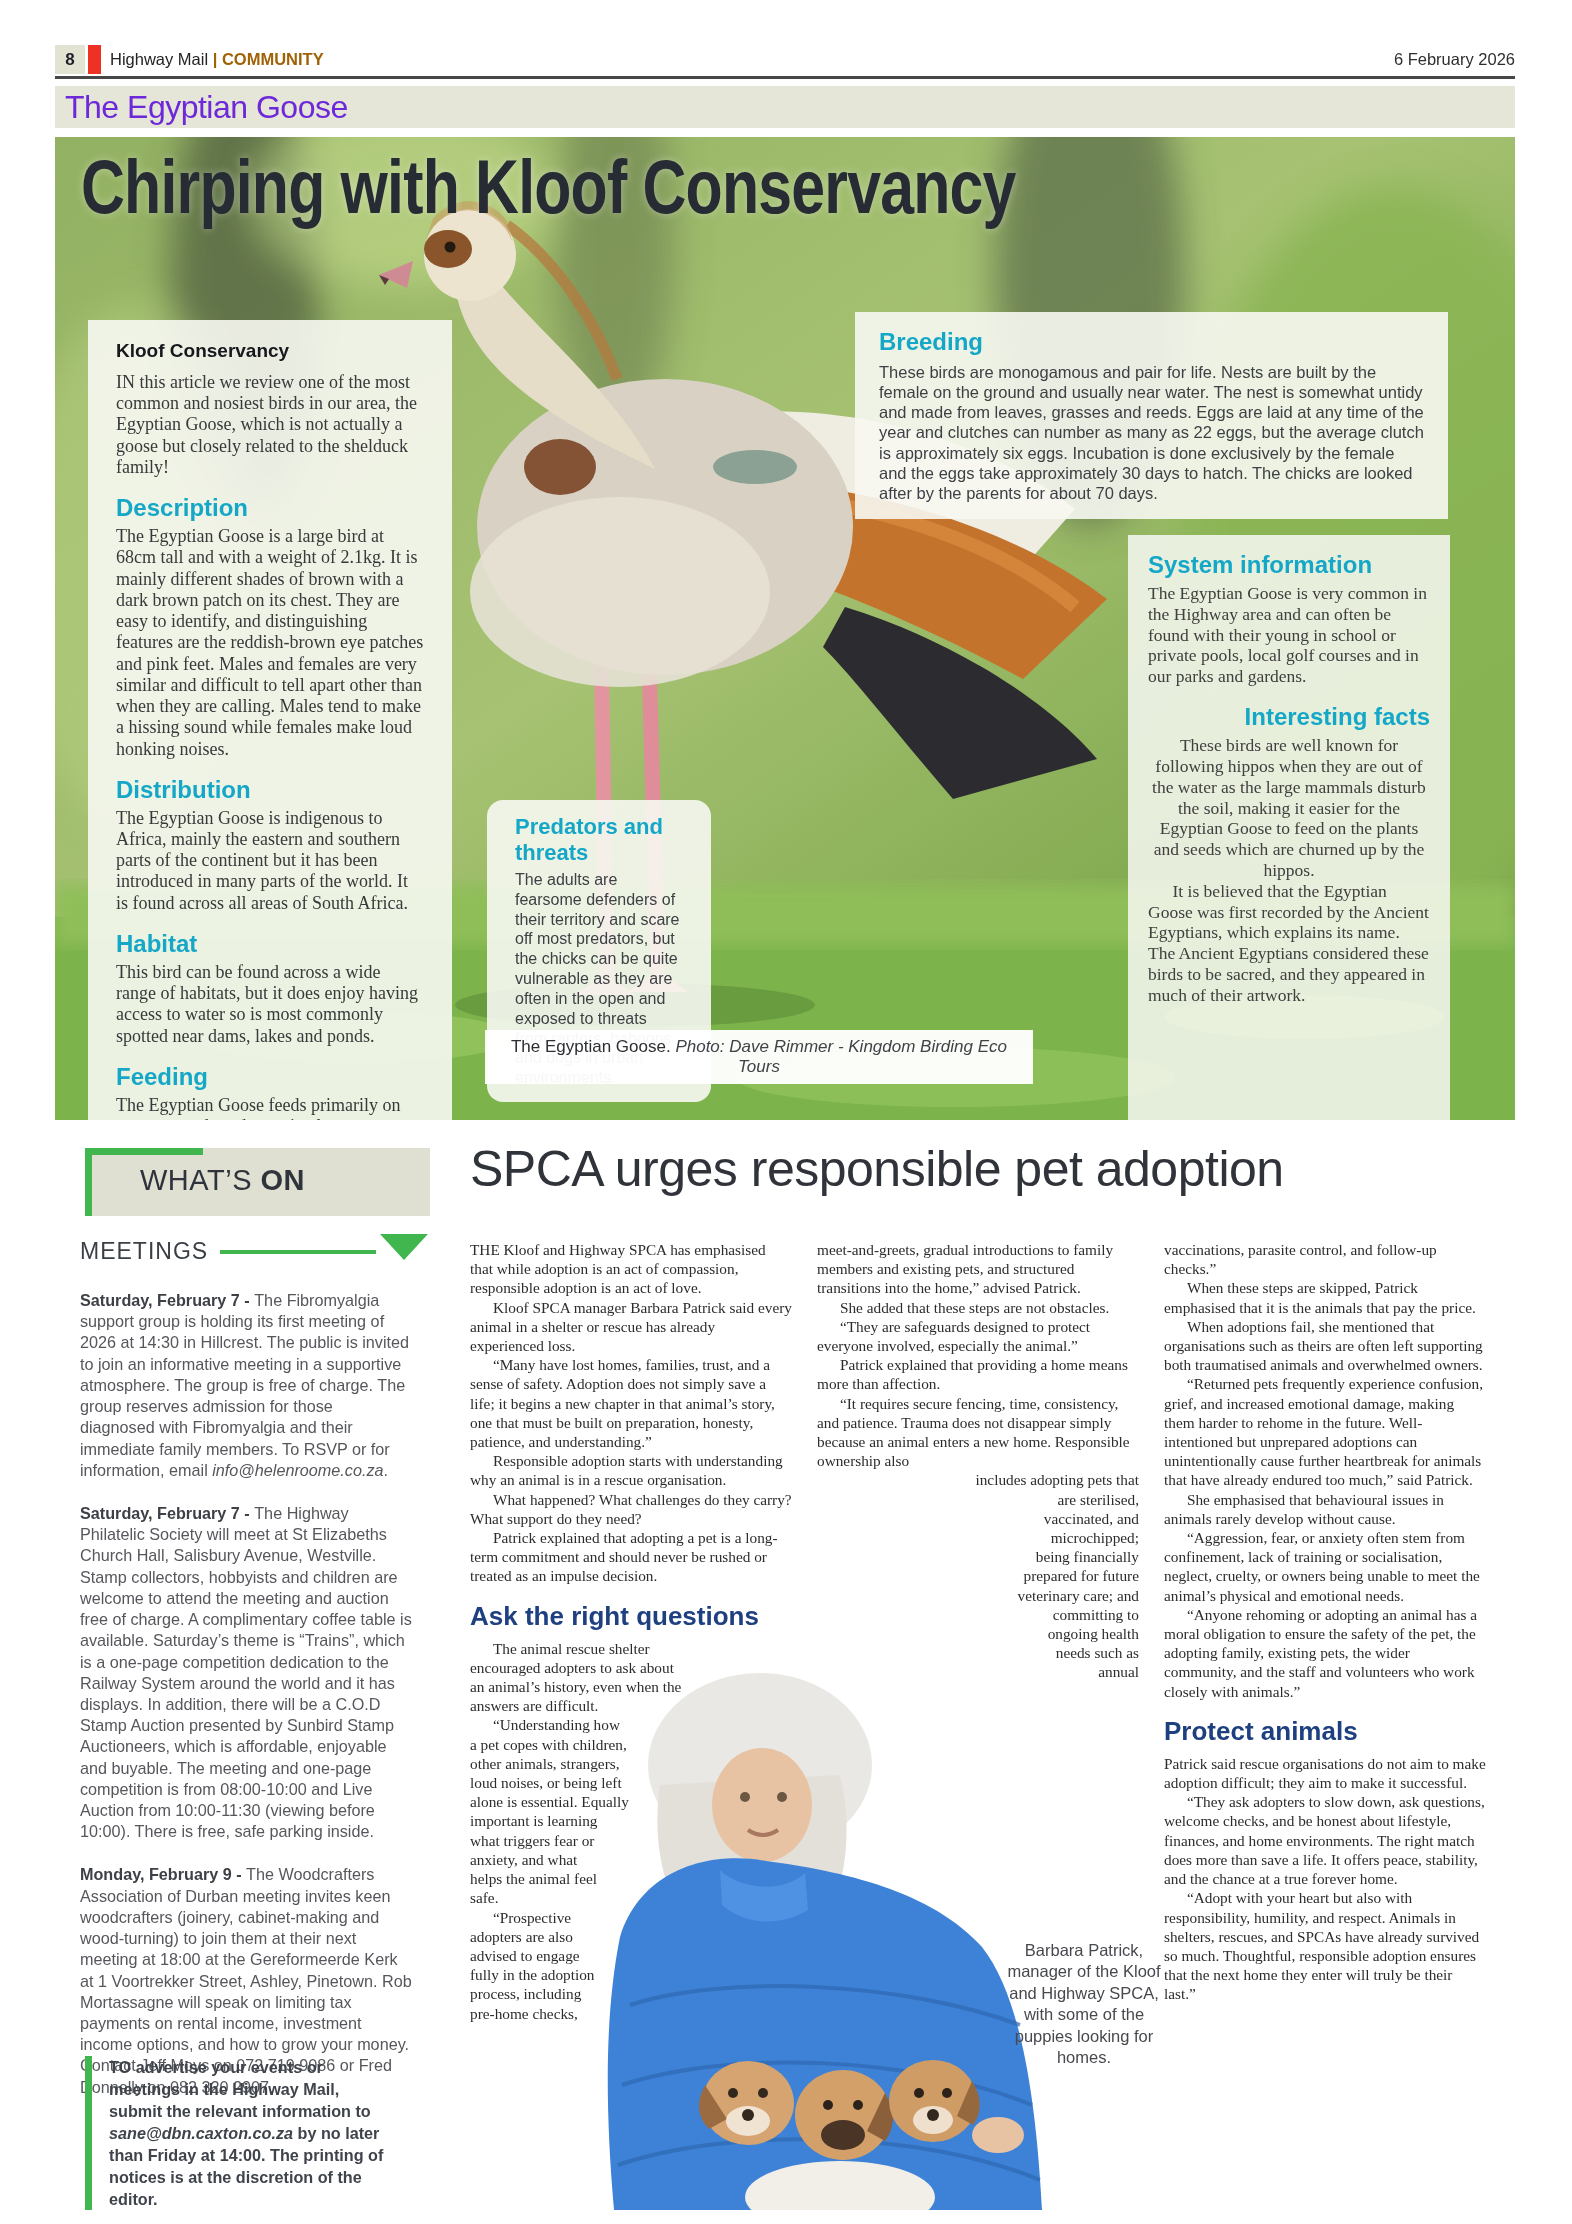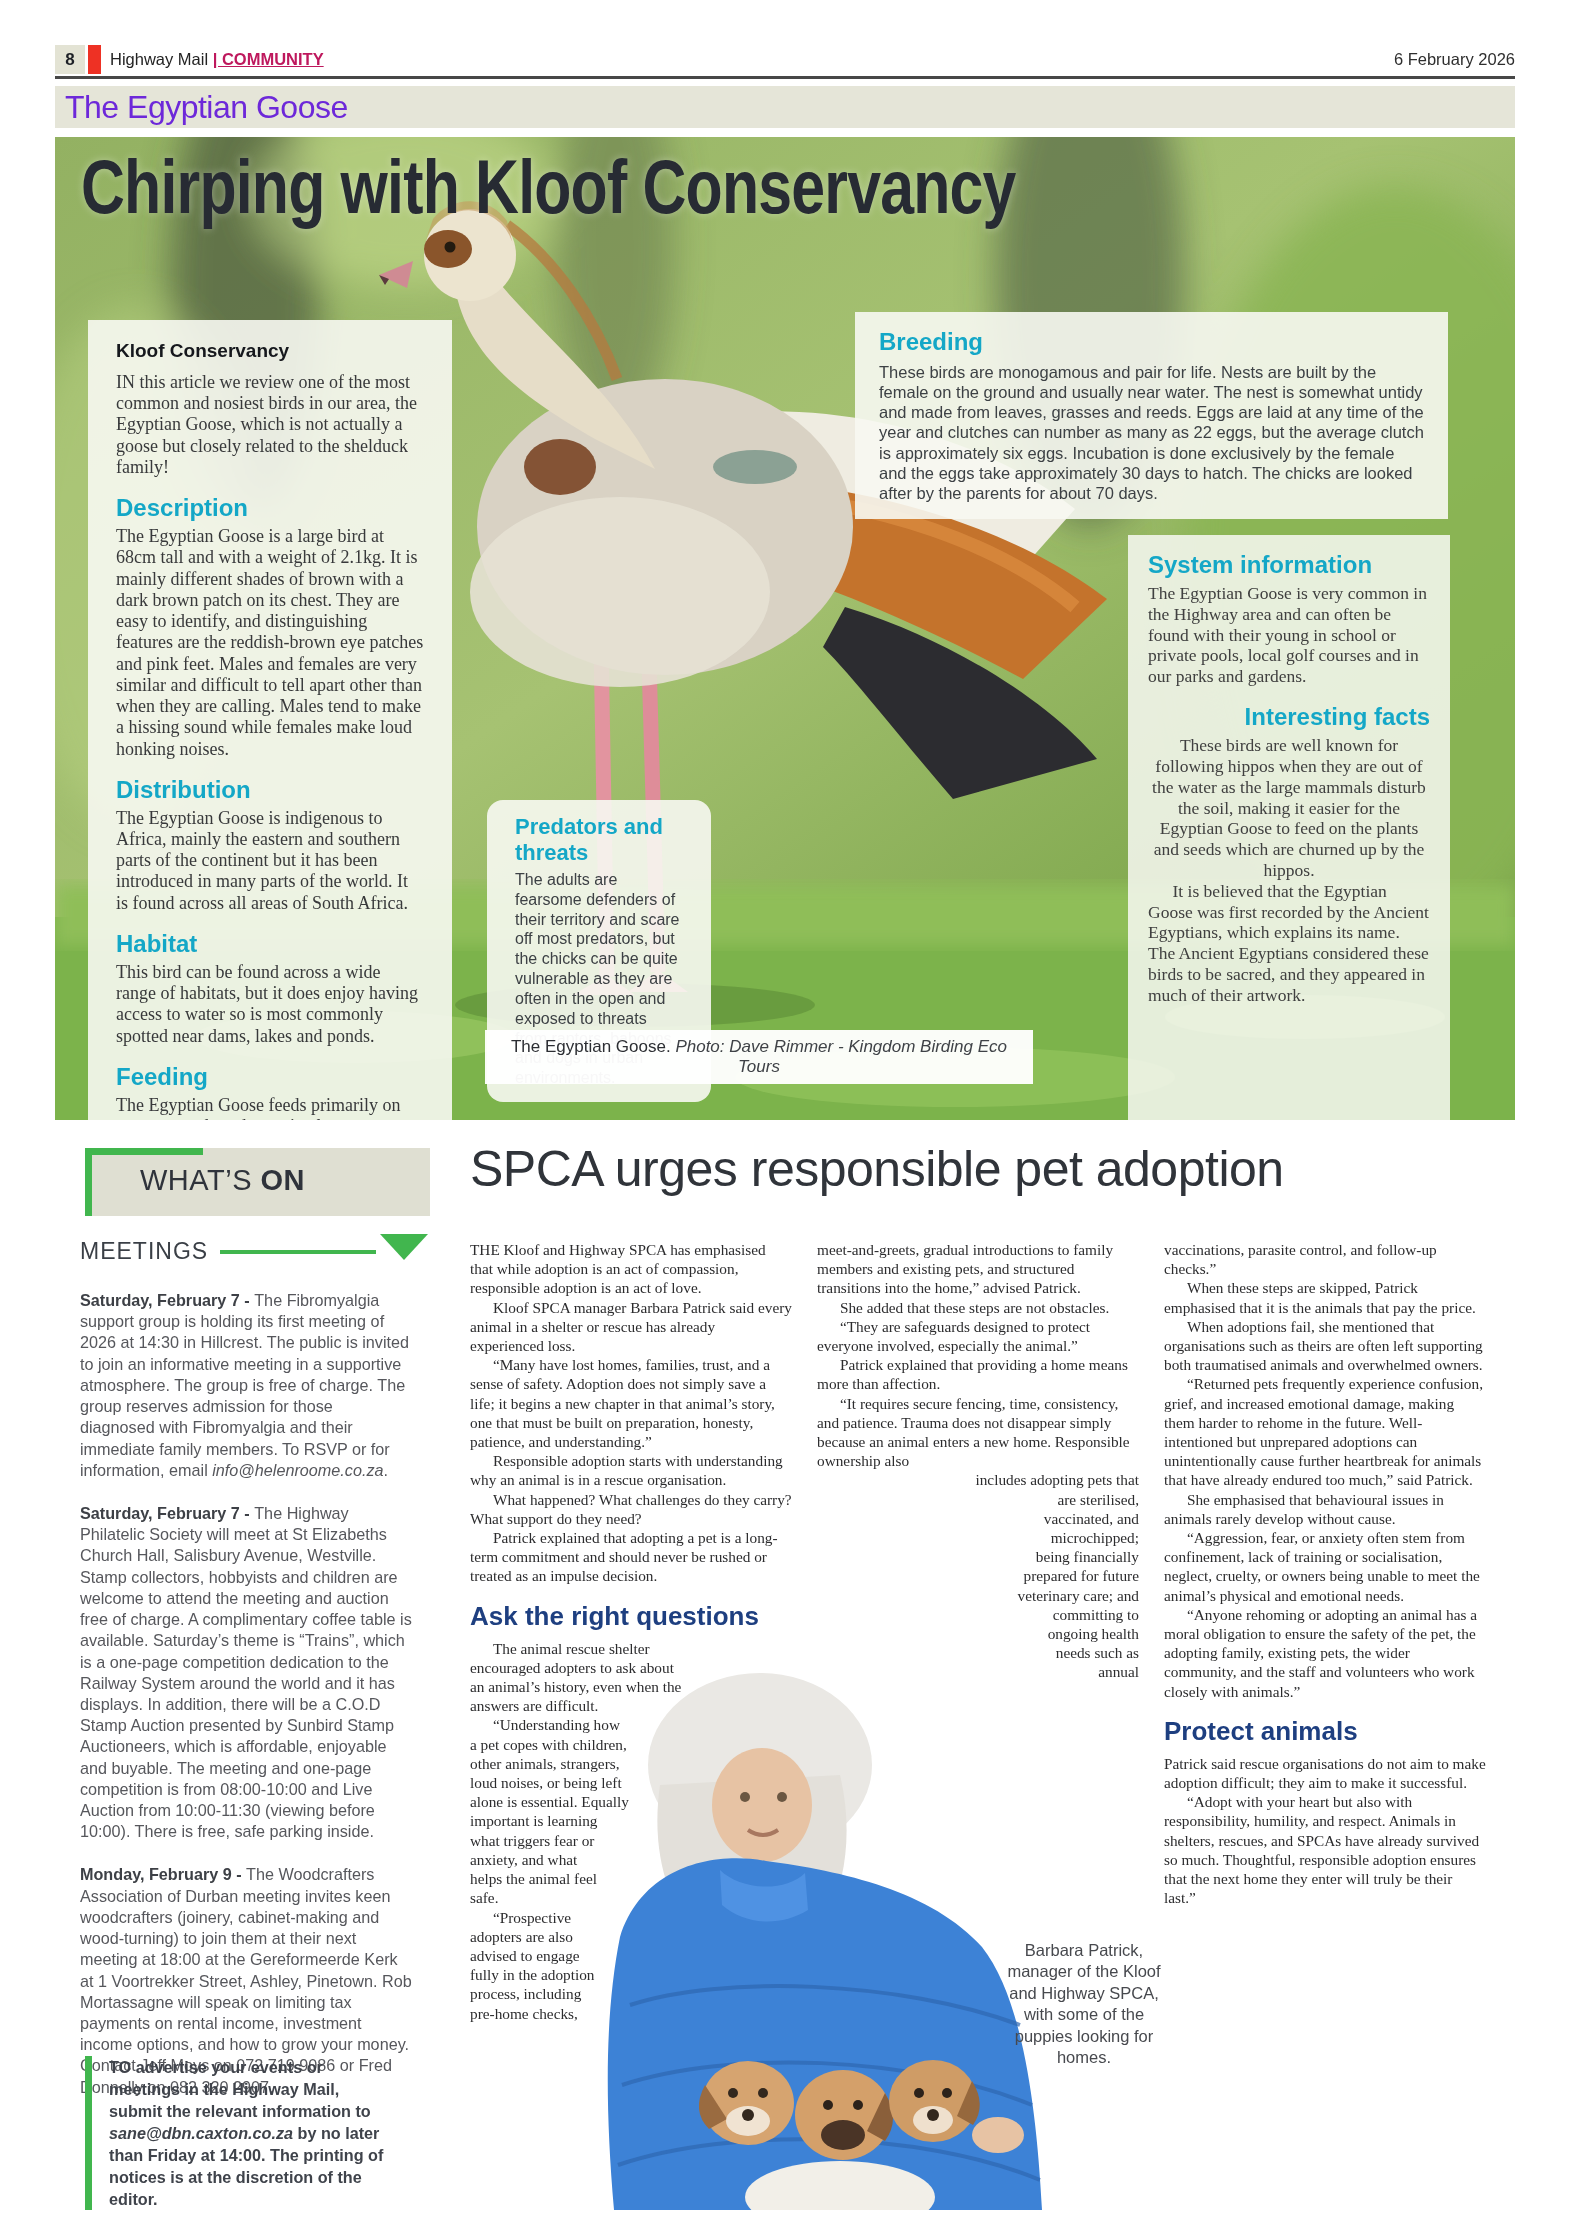--- a/index.html
+++ b/index.html
@@ -5,21 +5,21 @@
   html,body{margin:0;padding:0;}
   body{width:1572px;height:2224px;position:relative;background:#ffffff;
        font-family:"Liberation Sans",sans-serif;overflow:hidden;}
   .abs{position:absolute;}
 
   
   .pagenum{left:55px;top:45px;width:30px;height:29px;background:#e3e3d4;color:#1d2026;
            font-weight:bold;font-size:17px;text-align:center;line-height:29px;}
   .redbar{left:88px;top:45px;width:13px;height:29px;background:#ee3124;}
   .mast{left:110px;top:50px;font-size:16.5px;color:#232323;}
-  .mast b{color:#be185d;text-decoration:underline;}
+  .mast b{color:#a16207;}
   .hdate{top:50px;right:57px;font-size:16.5px;color:#2e2e2e;}
   .hdr-rule{left:55px;top:76px;width:1460px;height:3px;background:#474747;}
 
   
   .kicker{left:55px;top:86px;width:1460px;height:42px;background:#e5e5d8;}
   .kicker span{display:inline-block;margin-left:10px;font-size:32px;line-height:42px;
                color:#6d28d9;letter-spacing:-.5px;}
 
   
   .photo{left:55px;top:137px;width:1460px;height:983px;overflow:hidden;background:#8fae5e;}
@@ -297,19 +297,20 @@
           <p>When these steps are skipped, Patrick emphasised that it is the animals that pay the price.</p>
           <p>When adoptions fail, she mentioned that organisations such as theirs are often left supporting both traumatised animals and overwhelmed owners.</p>
           <p>“Returned pets frequently experience confusion, grief, and increased emotional damage, making them harder to rehome in the future. Well-intentioned but unprepared adoptions can unintentionally cause further heartbreak for animals that have already endured too much,” said Patrick.</p>
           <p>She emphasised that behavioural issues in animals rarely develop without cause.</p>
           <p>“Aggression, fear, or anxiety often stem from confinement, lack of training or socialisation, neglect, cruelty, or owners being unable to meet the animal’s physical and emotional needs.</p>
           <p>“Anyone rehoming or adopting an animal has a moral obligation to ensure the safety of the pet, the adopting family, existing pets, the wider community, and the staff and volunteers who work closely with animals.”</p>
         </div>
       <div class="subhead">Protect animals</div>
       <div class="paras">
           <p>Patrick said rescue organisations do not aim to make adoption difficult; they aim to make it successful.</p>
+          <p>“They ask adopters to slow down, ask questions, welcome checks, and be honest about lifestyle, finances, and home environments. The right match does more than save a life. It offers peace, stability, and the chance at a true forever home.</p>
           <p>“Adopt with your heart but also with responsibility, humility, and respect. Animals in shelters, rescues, and SPCAs have already survived so much. Thoughtful, responsible adoption ensures that the next home they enter will truly be their last.”</p>
         </div>
     </div>
   </div>
 
   <div class="spca-caption">Barbara Patrick, manager of the Kloof and Highway SPCA, with some of the puppies looking for homes.</div>
 </div>
 
 </body></html>

